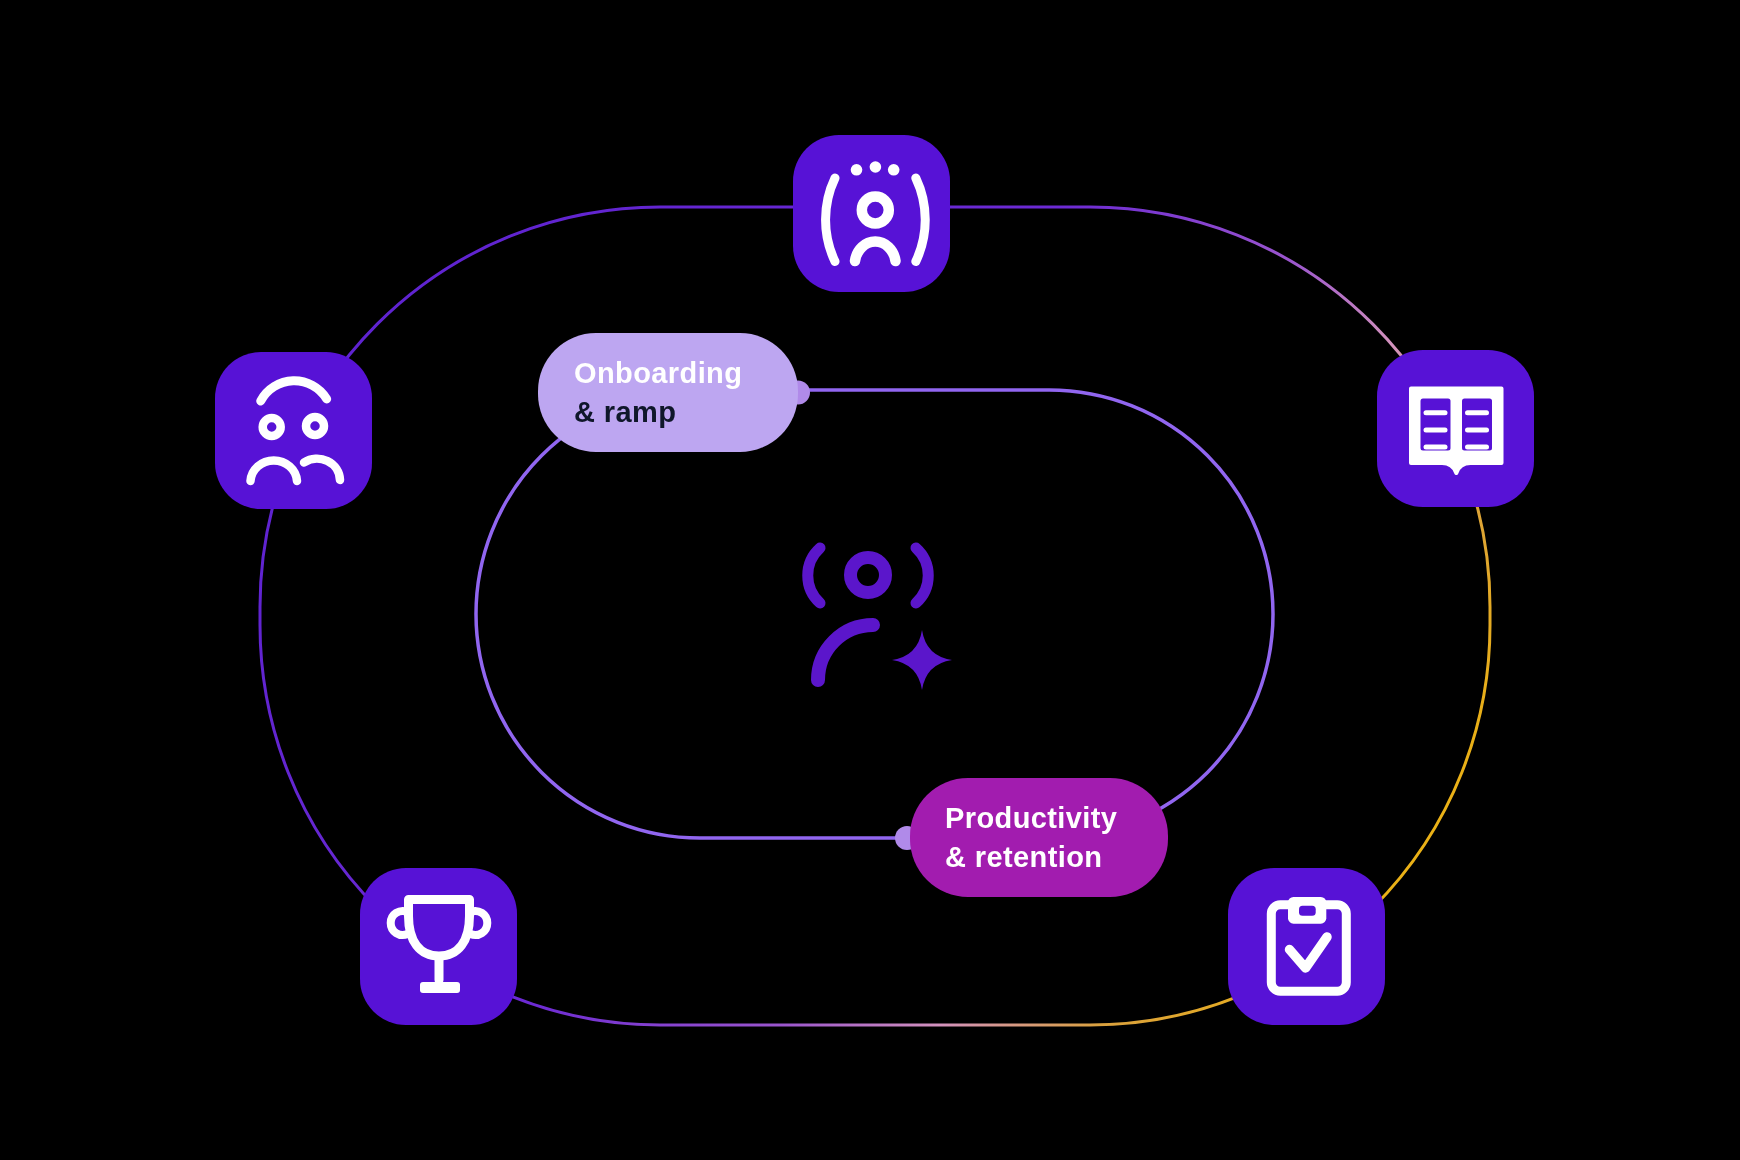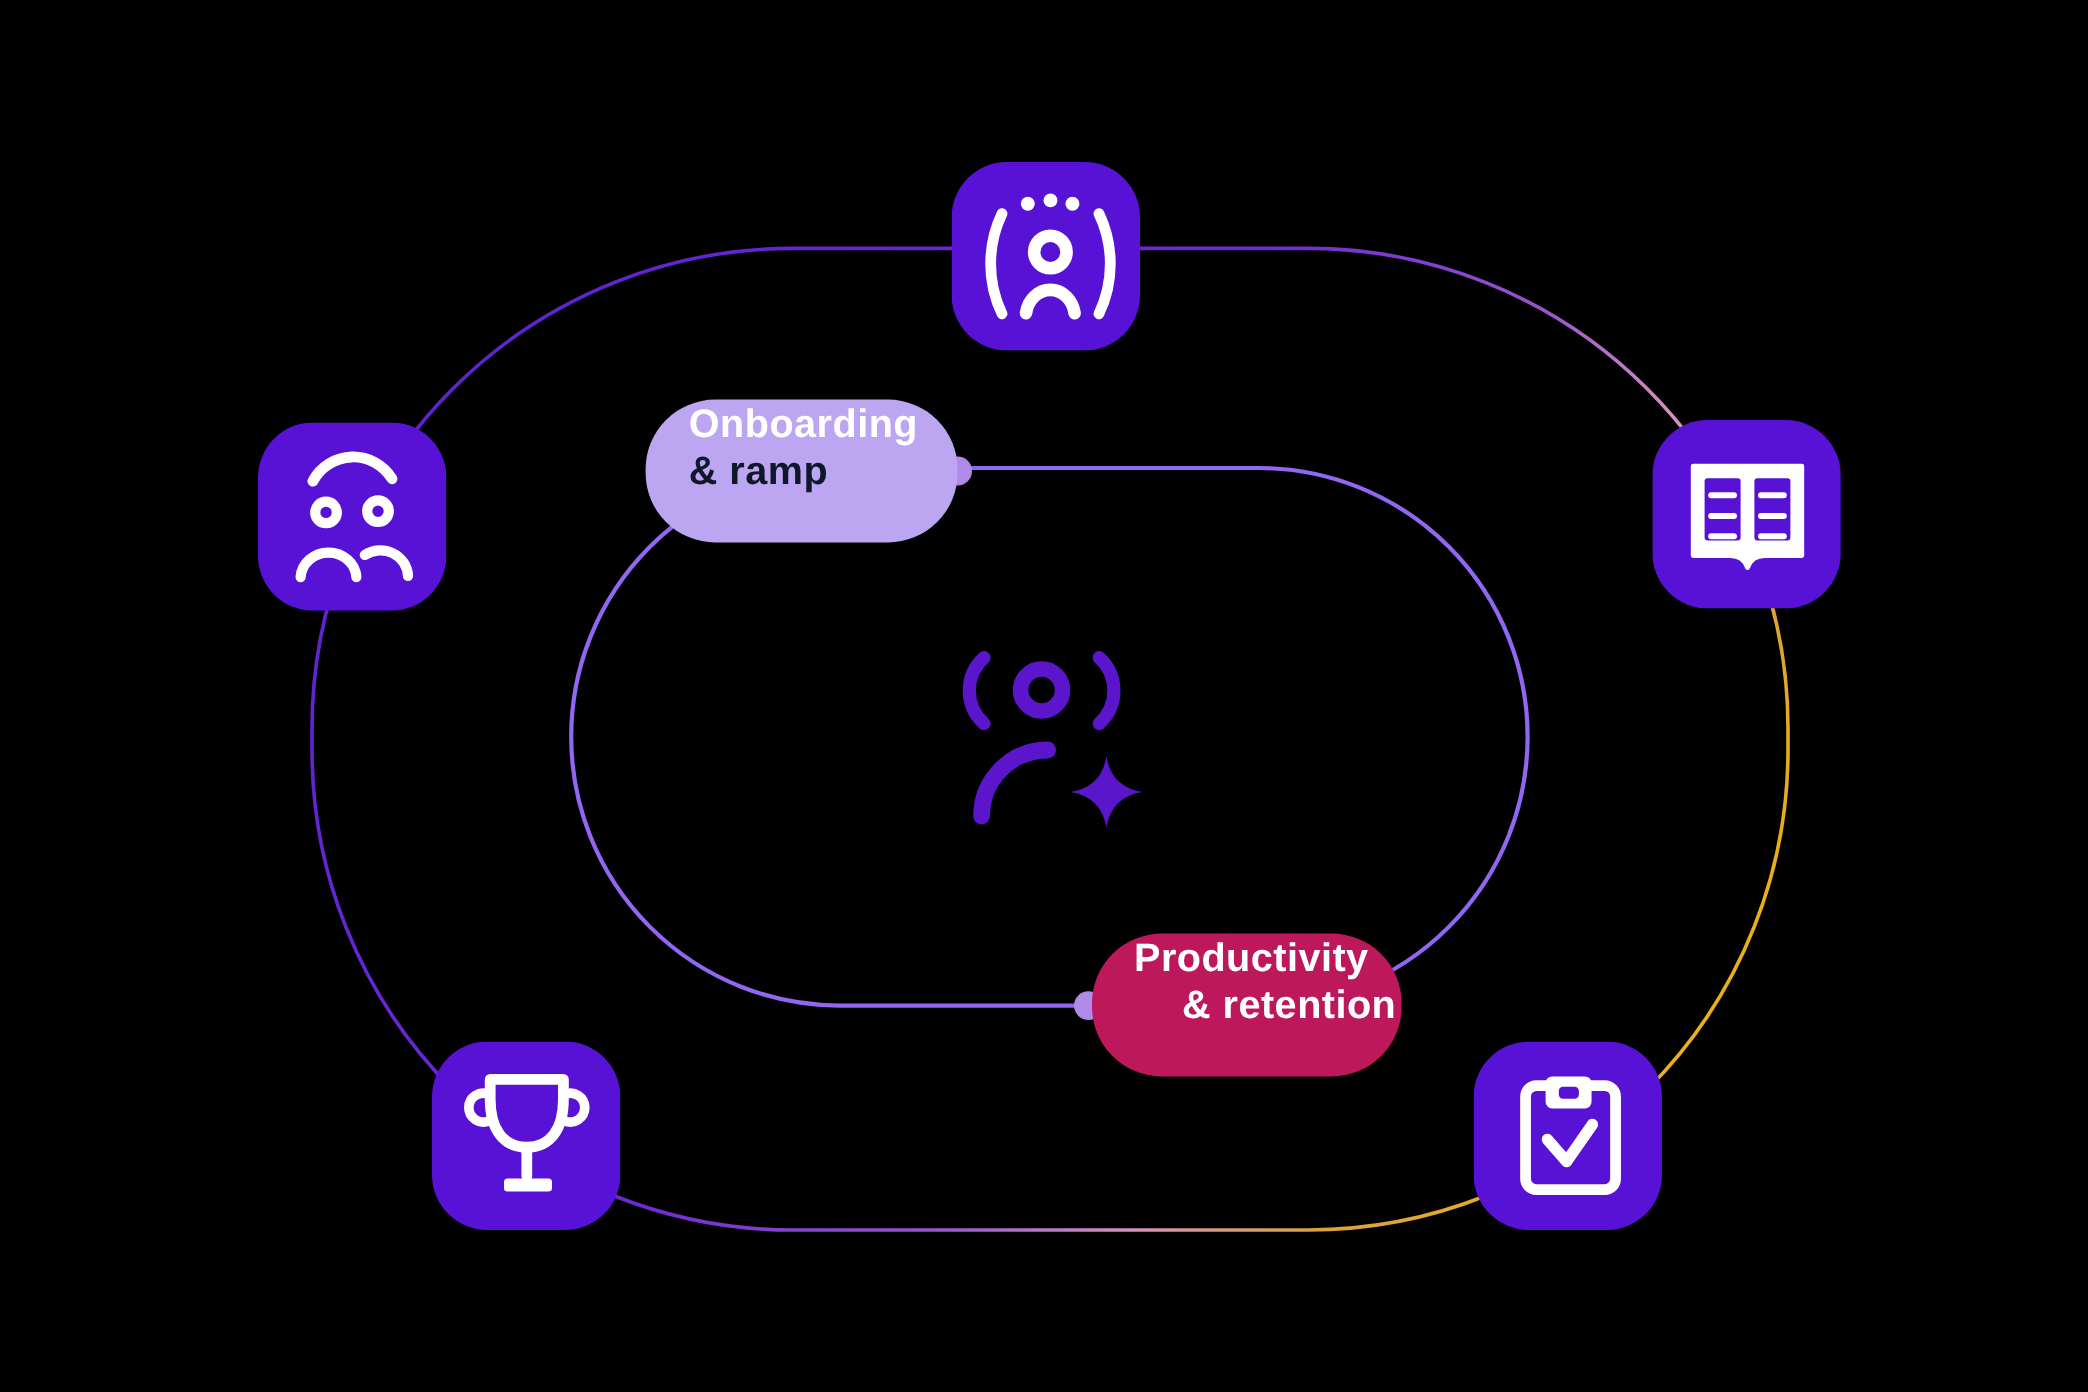--- a/index.html
+++ b/index.html
@@ -8,21 +8,21 @@
   svg{display:block;}
   .rings{position:absolute;left:0;top:0;}
   .tile{position:absolute;width:157px;height:157px;}
   .tile-top{left:793px;top:135px;}
   .tile-left{left:215px;top:352px;}
   .tile-right{left:1377px;top:350px;}
   .tile-bleft{left:360px;top:868px;}
   .tile-bright{left:1228px;top:868px;}
   .center-icon{position:absolute;left:775px;top:500px;width:200px;height:200px;}
   .pill{position:absolute;height:119px;border-radius:58px;display:flex;flex-direction:column;
-        font-weight:700;font-size:33px;line-height:39px;
+        justify-content:center;font-weight:700;font-size:29px;line-height:39px;
         letter-spacing:0.4px;box-sizing:border-box;}
   .pill-onboarding{left:538px;top:333px;width:260px;padding-left:36px;}
   .pill-productivity{left:910px;top:778px;width:258px;padding-left:35px;}
 </style>
 </head>
 <body style="background: rgb(0, 0, 0);">
 
 <div class="stage">
 
   <svg class="rings" width="1740" height="1160" viewBox="0 0 1740 1160">
@@ -118,18 +118,18 @@
       <path d="M 43 180 A 55 55 0 0 1 98 125" stroke-width="14"></path>
     </g>
     <path d="M 147 130 Q 151 156 177 160 Q 151 164 147 190 Q 143 164 117 160 Q 143 156 147 130 Z" stroke="none" fill="#5b16cb"></path>
   </svg>
 
   <div class="pill pill-onboarding" style="background: rgb(189, 166, 241);">
     <span style="color: rgb(255, 255, 255);">Onboarding</span>
     <span style="color: #0f172a;">&amp; ramp</span>
   </div>
 
-  <div class="pill pill-productivity" style="background: #be185d;">
+  <div class="pill pill-productivity" style="background: #a21caf;">
     <span style="color: rgb(255, 255, 255);">Productivity</span>
-    <span style="color: rgb(255, 255, 255); margin-left: 40px;">&amp; retention</span>
+    <span style="color: rgb(255, 255, 255);">&amp; retention</span>
   </div>
 
 </div>
 
 </body></html>

